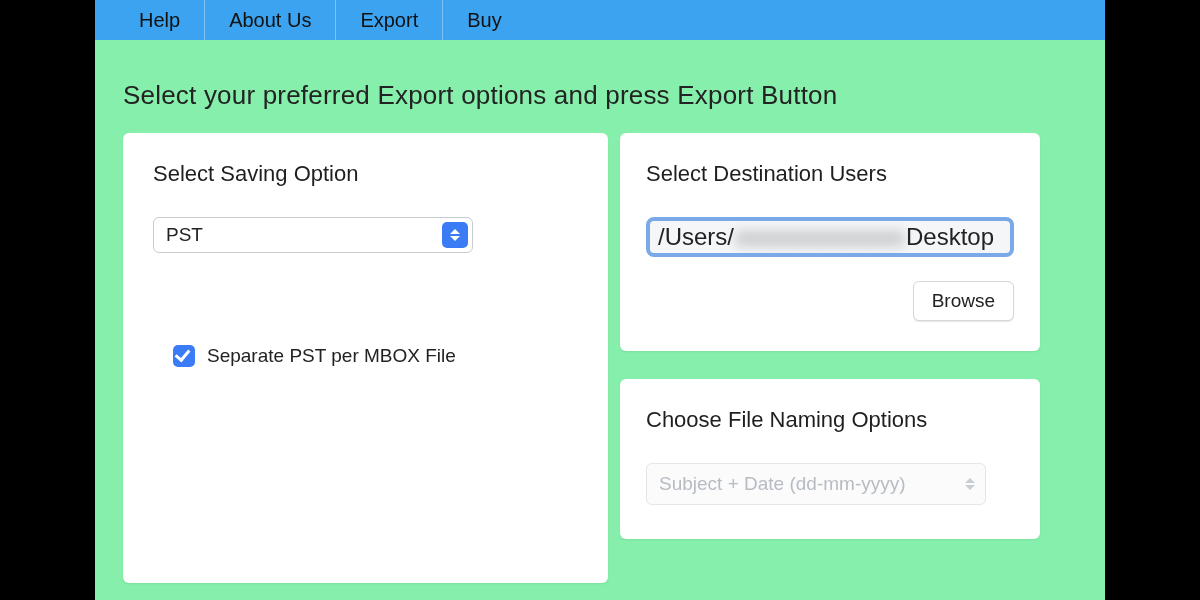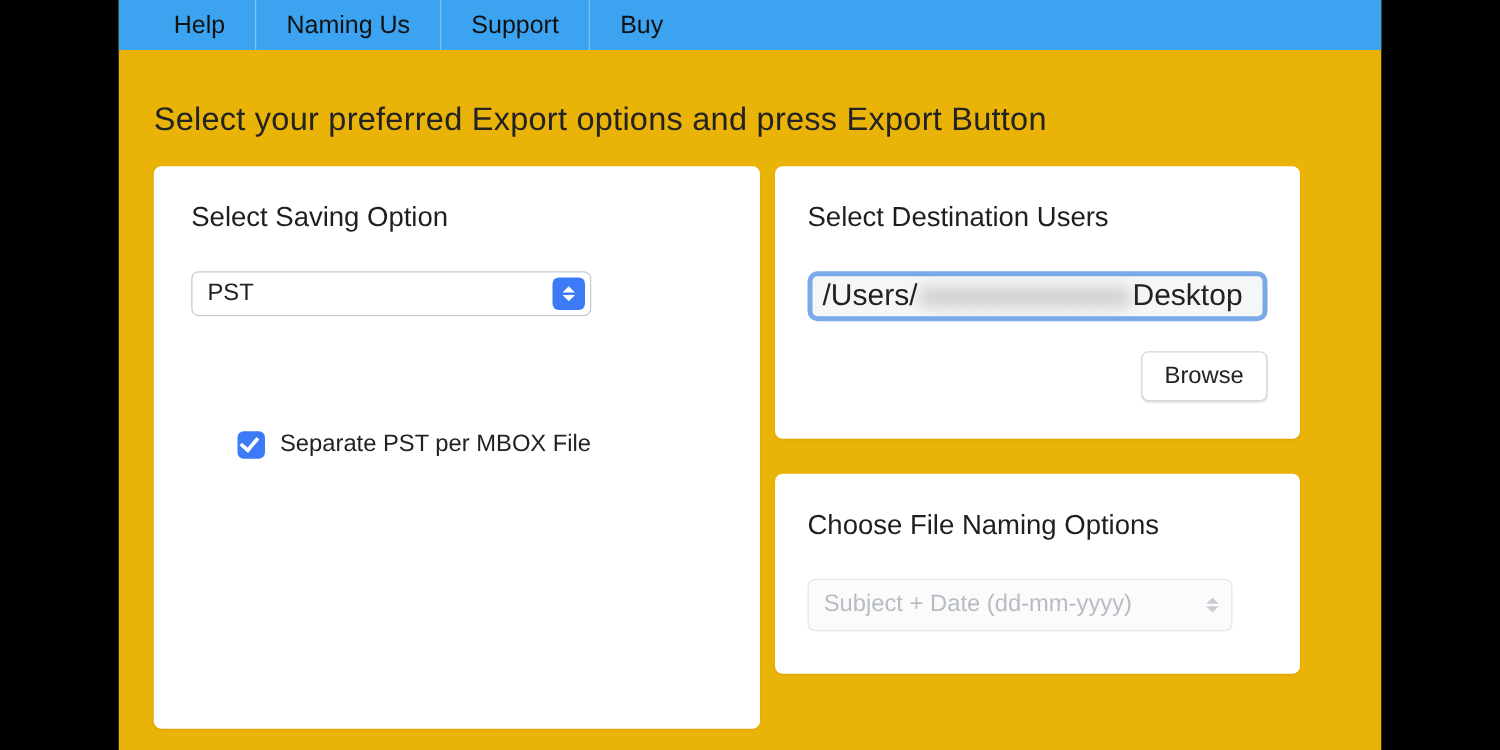--- a/index.html
+++ b/index.html
@@ -9,21 +9,21 @@
       width: 1200px;
       height: 600px;
       overflow: hidden;
     }
     .app {
       position: absolute;
       left: 95px;
       top: 0;
       width: 1010px;
       height: 600px;
-      background: #eab308;
+      background: #86efac;
       display: flex;
       flex-direction: column;
     }
     .toolbar {
       background: #3ba3ef;
       height: 40px;
       display: flex;
       align-items: stretch;
       padding-left: 20px;
     }
@@ -101,21 +101,21 @@
       border-right: 5px solid transparent;
     }
     .sel-up   { border-bottom: 5px solid #fff; }
     .sel-down { border-top: 5px solid #fff; }
     
     .chk-row {
       display: flex;
       align-items: center;
       gap: 12px;
       margin-top: 92px;
-      margin-left: 37px;
+      margin-left: 20px;
     }
     .chkbox {
       width: 22px; height: 22px;
       background: #3b7cf6;
       border-radius: 5px;
       position: relative;
     }
     .chkbox::after {
       content: "";
       position: absolute;
@@ -188,22 +188,22 @@
     .sd-up   { border-bottom: 5px solid #c9ced4; }
     .sd-down { border-top: 5px solid #c9ced4; }
   </style>
 </head>
 <body>
 
 <div class="app">
 
   <div class="toolbar">
     <div class="toolbar-item">Help</div>
-    <div class="toolbar-item">Naming Us</div>
-    <div class="toolbar-item">Support</div>
+    <div class="toolbar-item">About Us</div>
+    <div class="toolbar-item">Export</div>
     <div class="toolbar-item">Buy</div>
   </div>
 
   <div class="content">
 
     <div class="instructions">Select your preferred Export options and press Export Button</div>
 
     <div class="grid">
 
       <div class="left-col">

